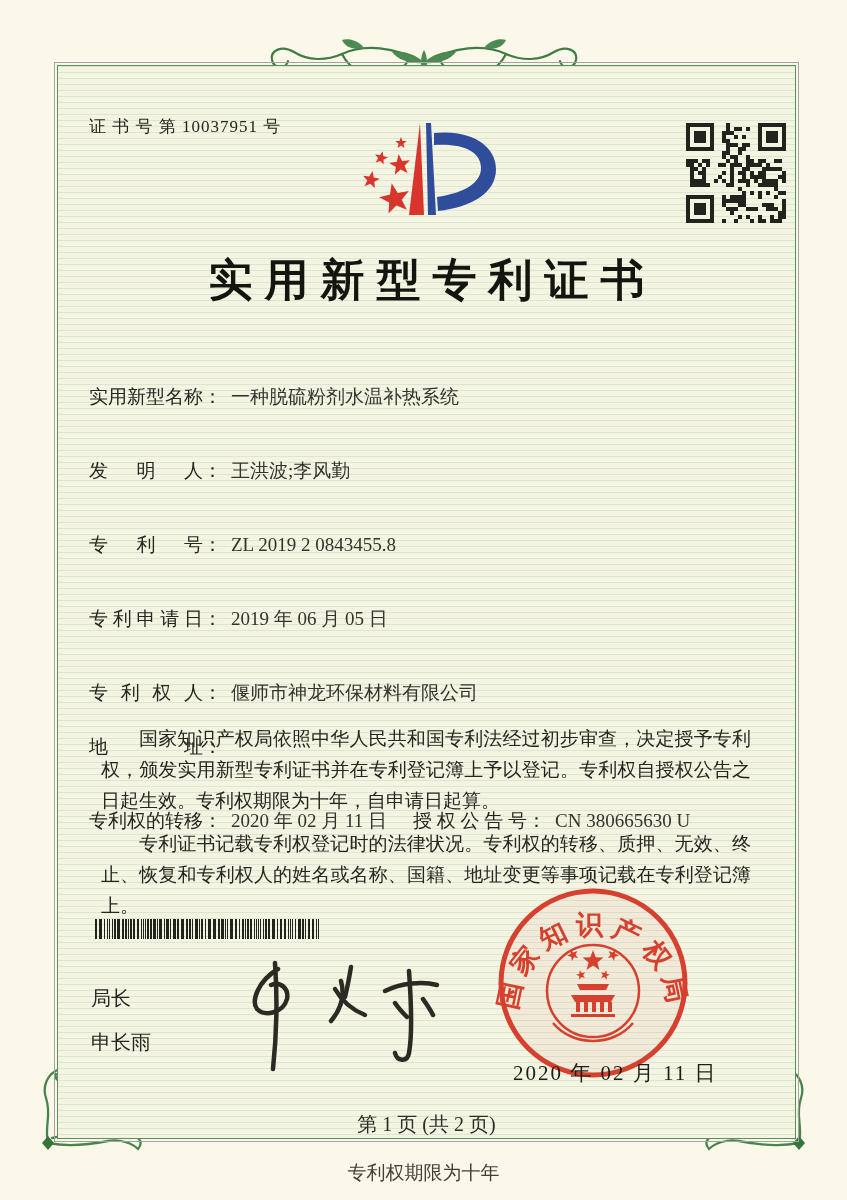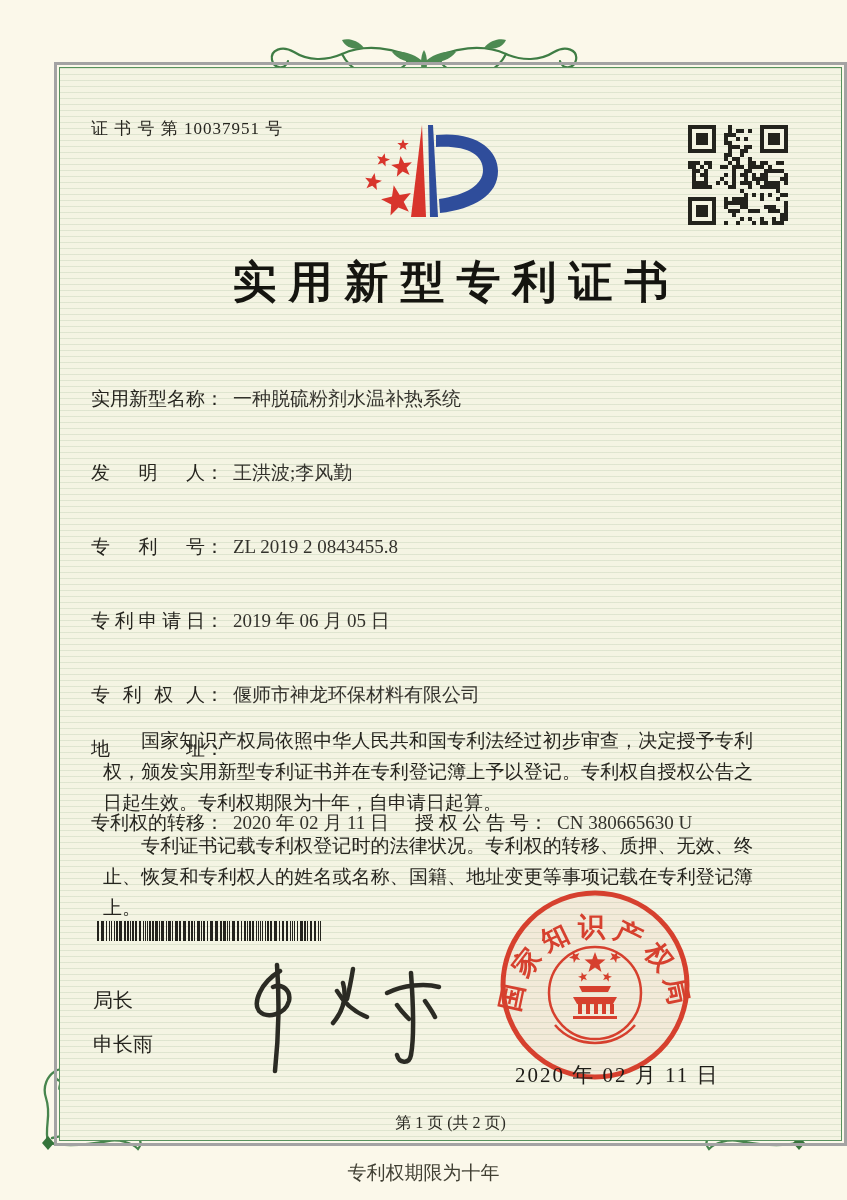--- a/index.html
+++ b/index.html
@@ -1,20 +1,20 @@
 <!DOCTYPE html>
 <html><head>
 <meta charset="utf-8">
 <style>
   html,body{margin:0;padding:0;}
   body{background:#e8e6da;}
   .page{position:relative;width:847px;height:1200px;background:#fbf8ea;overflow:hidden;
         font-family:"Liberation Serif", serif;color:#26251f;}
   
-  .frame{position:absolute;left:54px;top:62px;width:743px;height:1078px;border:3px solid #a3a3a3;padding-left:44px;}
+  .frame{position:absolute;left:54px;top:62px;width:743px;height:1078px;border:1px solid #a3a3a3;}
   .frame-inner{position:absolute;inset:2px;border:1px solid #57925d;background-color:#f4f4e3;
     background-image:repeating-linear-gradient(to bottom, rgba(110,150,105,0.16) 0 1px, rgba(0,0,0,0) 1px 6px);}
   
   .cert-no{position:absolute;left:34px;top:52px;font-size:17px;letter-spacing:1px;}
   .logo{position:absolute;left:283px;top:40px;}
   .qr{position:absolute;left:631px;top:60px;}
   .title{position:absolute;left:0;top:188px;width:100%;text-align:center;font-size:44px;
          font-weight:bold;letter-spacing:12px;text-indent:12px;color:#151510;}
   .fields{position:absolute;left:34px;top:300px;right:36px;font-size:19px;}
   .row{display:flex;align-items:baseline;margin-bottom:26px;line-height:28px;white-space:nowrap;}
@@ -24,21 +24,21 @@
   .val{color:#33322c;margin-top:20px;}
   .paras{position:absolute;left:34px;top:648px;width:674px;font-size:19px;line-height:31px;text-align:justify;}
   .paras p{margin:12px;text-indent:2em;}
   .barcode{position:absolute;left:40px;top:856px;height:20px;font-size:0;white-space:nowrap;}
   .barcode i{display:inline-block;height:20px;background:#23231d;vertical-align:top;}
   .chief{position:absolute;left:36px;top:922px;font-size:20px;line-height:26px;}
   .chief div{margin-bottom:18px;}
   .signature{position:absolute;left:168px;top:888px;}
   .seal{position:absolute;left:438px;top:820px;}
   .seal-date{position:absolute;left:458px;top:996px;font-size:21px;letter-spacing:2px;z-index:5;color:#1d1c17;}
-  .page-no{position:absolute;left:0;top:1048px;width:100%;text-align:center;font-size:16px;color:#2c2b24;}
+  .page-no{position:absolute;left:0;top:1048px;width:100%;text-align:center;font-size:20px;color:#2c2b24;}
   .back-note{position:absolute;left:0;top:1160px;width:100%;text-align:center;font-size:19px;color:#403f33;}
   .ornament-top{position:absolute;left:50%;top:28px;transform:translateX(-50%);}
   .corner{position:absolute;top:1046px;}
   .corner-bl{left:38px;}
   .corner-br{right:38px;transform:scaleX(-1);}
   svg{display:block;}
 </style>
 </head>
 <body>
 

